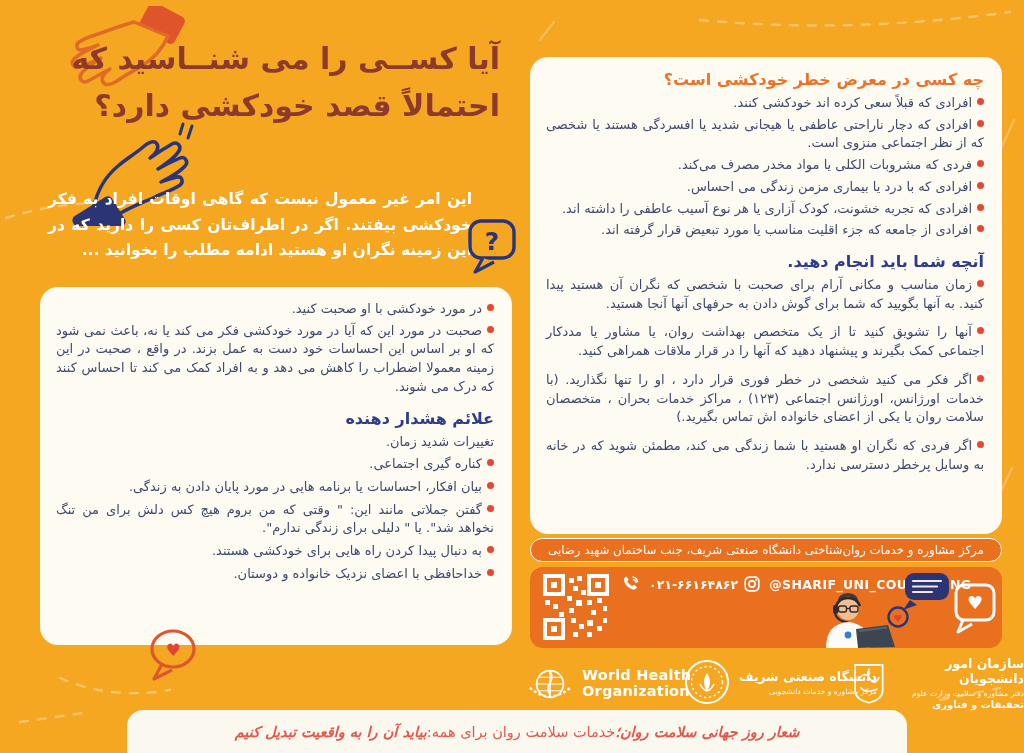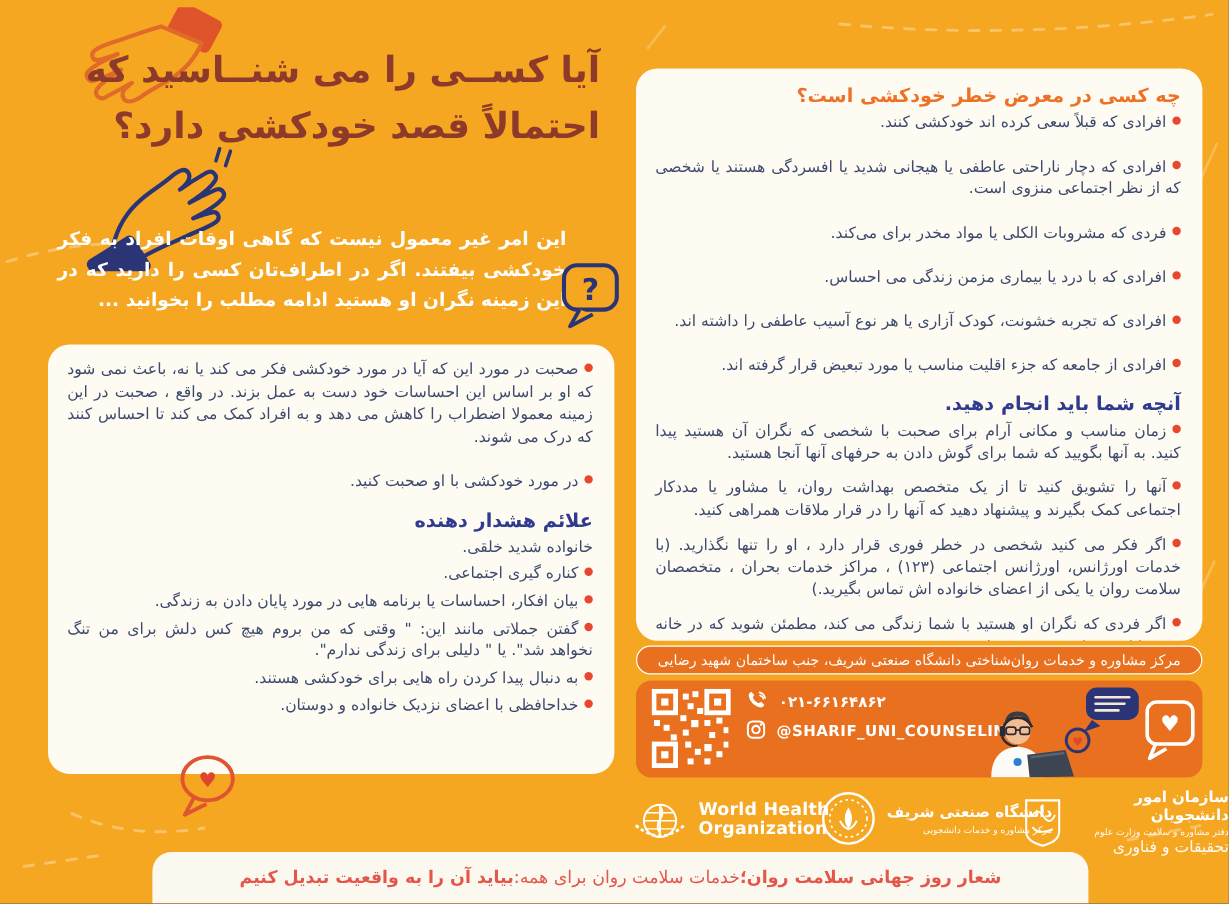--- a/index.html
+++ b/index.html
@@ -29,21 +29,21 @@
     position:absolute; background:var(--card_bg,#FEFBF3);
     border-radius:18px; padding:13px 18px 12px 16px;
     direction:rtl; overflow:hidden;
   }
   .card-right { left:530px; top:57px;  width:472px; height:477px; }
   .card-left  { left:40px;  top:287px; width:472px; height:358px; }
   .hd { font-size:16px; font-weight:bold; margin-bottom:5px; text-align:right; }
   .hd.orange { color:var(--heading_orange,#ED7227); }
   .hd.blue   { color:var(--heading_blue,#2E3B8E); }
   .hd.mt { margin-top:12px; }
-  .list { display:flex; flex-direction:column; gap:18px; }
+  .list { display:flex; flex-direction:column; gap:3px; }
   .li {
     font-size:13px; line-height:1.44; text-align:justify;
     color:var(--body_text,#3D4A6E);
   }
   .dot {
     display:inline-block; width:7px; height:7px; border-radius:50%;
     background:var(--bullet_red,#E8472E); margin-left:5px; vertical-align:2px;
   }
 
   
@@ -51,44 +51,44 @@
     position:absolute; left:530px; top:538px; width:472px; height:24px;
     background:var(--banner_orange,#E8701F); border:1.5px solid #fff; border-radius:13px;
     display:flex; align-items:center; justify-content:center;
     direction:rtl; color:#fff; font-weight:normal; font-size:11.8px;
   }
   .banner {
     position:absolute; left:530px; top:567px; width:472px; height:81px;
     background:var(--banner_orange,#E8701F); border-radius:13px;
   }
   .qr { position:absolute; left:13px; top:7px; }
-  .rows { position:absolute; left:92px; top:8px; display:flex; flex-direction:column; gap:6px; }
+  .rows { position:absolute; left:92px; top:8px; display:flex; flex-direction:row; gap:6px; }
   .row { display:flex; align-items:center; gap:9px; height:18px; direction:ltr; }
   .row .txt { color:#fff; font-weight:bold; font-size:12.5px; letter-spacing:.4px; white-space:nowrap; }
   .row .txt.num { direction:ltr; }
 
   
   .logo-group { position:absolute; display:flex; align-items:center; gap:9px; color:#fff; }
   .who    { left:527px; top:661px; }
   .sharif { left:684px; top:659px; }
   .sao    { left:850px; top:656px; }
   .who-text { font-size:14.5px; font-weight:bold; line-height:1.08; letter-spacing:.2px; }
   .fa-logo-text { direction:rtl; text-align:right; }
   .fa-logo-text .l1 { font-size:12.5px; font-weight:bold; }
   .fa-logo-text .l2 { font-size:7.6px; margin-top:3px; opacity:.95; }
-  .fa-logo-text .l3 { font-size:13px; margin-top:1px; opacity:.95; }
+  .fa-logo-text .l3 { font-size:10px; margin-top:1px; opacity:.95;font-weight:bold; }
 
   
   .footer {
     position:absolute; left:127px; top:710px; width:780px; height:43px;
     background:#FBF8F0; border-radius:16px 16px 0 0;
     display:flex; align-items:center; justify-content:center;
     direction:rtl; font-size:14.5px; color:var(--footer_red,#E4564A);
   }
-  .footer .b { font-weight:bold; }
+  .footer .b { font-weight:bold;font-style:italic; }
 </style>
 </head>
 <body>
 
 <div class="poster">
 
   <svg class="decor" width="1024" height="753" viewBox="0 0 1024 753">
     <g stroke="#FFFFFF" stroke-width="2.4" fill="none" opacity="0.32" stroke-dasharray="8 10" stroke-linecap="round">
       <path d="M6 218 q 70 -22 140 -12"></path>
       <path d="M700 20 q 150 14 310 -8"></path>
@@ -135,45 +135,45 @@
     <path d="M19,42 l-8,14 l19,-10" fill="#F6A722" stroke="#2B3576" stroke-width="3.2" stroke-linejoin="round"></path>
     <text x="28" y="34" text-anchor="middle" font-size="25" font-weight="bold" fill="#2B3576">?</text>
   </svg>
 
   <div class="card card-right">
     <div class="hd orange">چه کسی در معرض خطر خودکشی است؟</div>
     <div class="list">
 
     <div class="li"><span class="dot"></span><span>افرادی که قبلاً سعی کرده اند خودکشی کنند.</span></div>
         <div class="li"><span class="dot"></span><span>افرادی که دچار ناراحتی عاطفی یا هیجانی شدید یا افسردگی هستند یا شخصی که از نظر اجتماعی منزوی است.</span></div>
-        <div class="li"><span class="dot"></span><span>فردی که مشروبات الکلی یا مواد مخدر برای می‌کند.</span></div>
+        <div class="li"><span class="dot"></span><span>فردی که مشروبات الکلی یا مواد مخدر مصرف می‌کند.</span></div>
         <div class="li"><span class="dot"></span><span>افرادی که با درد یا بیماری مزمن زندگی می احساس.</span></div>
         <div class="li"><span class="dot"></span><span>افرادی که تجربه خشونت، کودک آزاری یا هر نوع آسیب عاطفی را داشته اند.</span></div>
         <div class="li"><span class="dot"></span><span>افرادی از جامعه که جزء اقلیت مناسب یا مورد تبعیض قرار گرفته اند.</span></div>
       </div>
     <div class="hd blue mt">آنچه شما باید انجام دهید.</div>
     <div class="list" style="gap:10px">
 
     <div class="li"><span class="dot"></span><span>زمان مناسب و مکانی آرام برای صحبت با شخصی که نگران آن هستید پیدا کنید. به آنها بگویید که شما برای گوش دادن به حرفهای آنها آنجا هستید.</span></div>
         <div class="li"><span class="dot"></span><span>آنها را تشویق کنید تا از یک متخصص بهداشت روان، یا مشاور یا مددکار اجتماعی کمک بگیرند و پیشنهاد دهید که آنها را در قرار ملاقات همراهی کنید.</span></div>
         <div class="li"><span class="dot"></span><span>اگر فکر می کنید شخصی در خطر فوری قرار دارد ، او را تنها نگذارید. (با خدمات اورژانس، اورژانس اجتماعی (۱۲۳) ، مراکز خدمات بحران ، متخصصان سلامت روان یا یکی از اعضای خانواده اش تماس بگیرید.)</span></div>
         <div class="li"><span class="dot"></span><span>اگر فردی که نگران او هستید با شما زندگی می کند، مطمئن شوید که در خانه به وسایل پرخطر دسترسی ندارد.</span></div>
       </div>
   </div>
 
   <div class="card card-left">
     <div class="list">
 
-    <div class="li"><span class="dot"></span><span>صحبت در مورد این که آیا در مورد خودکشی فکر می کند یا نه، باعث نمی شود که او بر اساس این احساسات خود دست به عمل بزند. در واقع ، صحبت در این زمینه معمولا اضطراب را کاهش می دهد و به افراد کمک می کند تا احساس کنند که درک می شوند.</span></div>
-        <div class="li"><span class="dot"></span><span>در مورد خودکشی با او صحبت کنید.</span></div>
+    <div class="li"><span class="dot"></span><span>در مورد خودکشی با او صحبت کنید.</span></div>
+        <div class="li"><span class="dot"></span><span>صحبت در مورد این که آیا در مورد خودکشی فکر می کند یا نه، باعث نمی شود که او بر اساس این احساسات خود دست به عمل بزند. در واقع ، صحبت در این زمینه معمولا اضطراب را کاهش می دهد و به افراد کمک می کند تا احساس کنند که درک می شوند.</span></div>
       </div>
     <div class="hd blue mt">علائم هشدار دهنده</div>
     <div class="list" style="gap:4px">
 
-    <div class="li no-dot"><span>خانواده شدید خلقی.</span></div>
+    <div class="li no-dot"><span>تغییرات شدید زمان.</span></div>
         <div class="li"><span class="dot"></span><span>کناره گیری اجتماعی.</span></div>
         <div class="li"><span class="dot"></span><span>بیان افکار، احساسات یا برنامه هایی در مورد پایان دادن به زندگی.</span></div>
         <div class="li"><span class="dot"></span><span>گفتن جملاتی مانند این: " وقتی که من بروم هیچ کس دلش برای من تنگ نخواهد شد". یا " دلیلی برای زندگی ندارم".</span></div>
         <div class="li"><span class="dot"></span><span>به دنبال پیدا کردن راه هایی برای خودکشی هستند.</span></div>
         <div class="li"><span class="dot"></span><span>خداحافظی با اعضای نزدیک خانواده و دوستان.</span></div>
       </div>
   </div>
 
   <svg class="decor" style="left:146px;top:626px;width:54px;height:64px;" width="54" height="64" viewBox="0 0 54 64">
     <ellipse cx="27" cy="23" rx="21" ry="18" fill="none" stroke="#DD5630" stroke-width="3.2"></ellipse>

